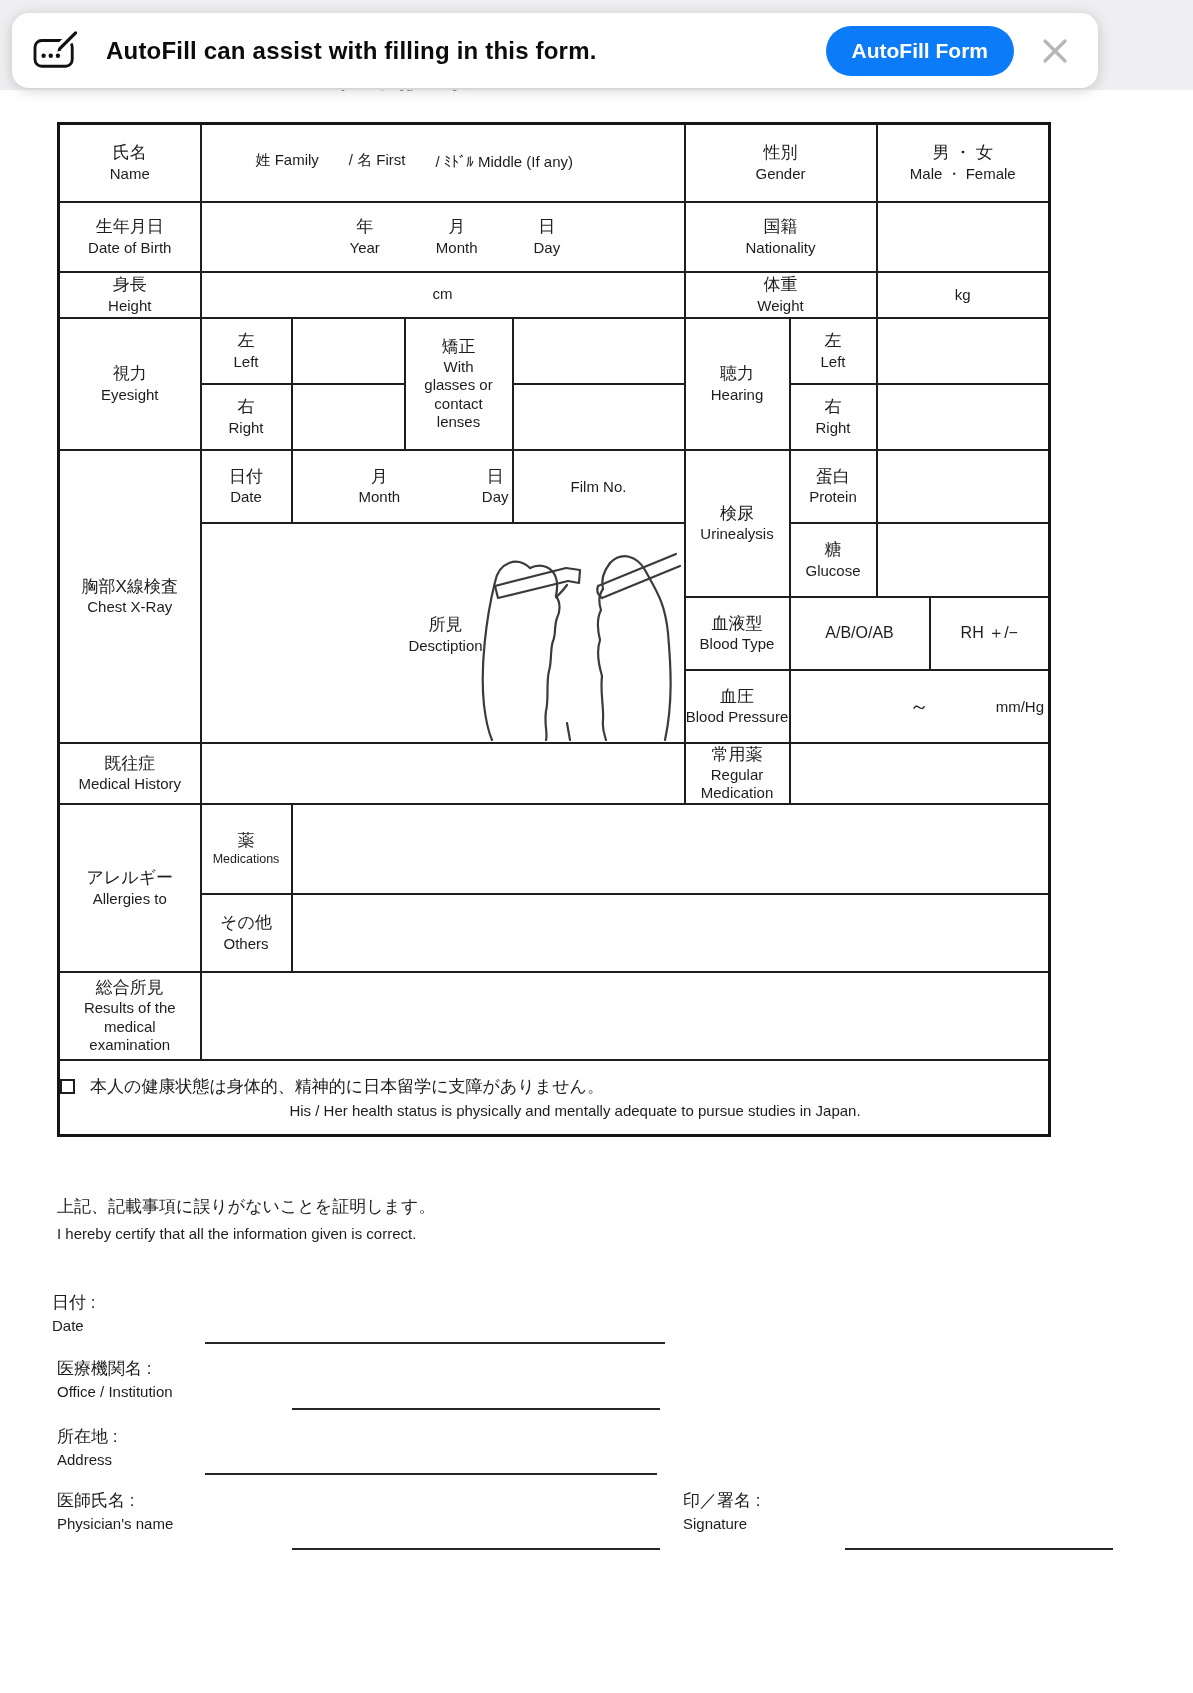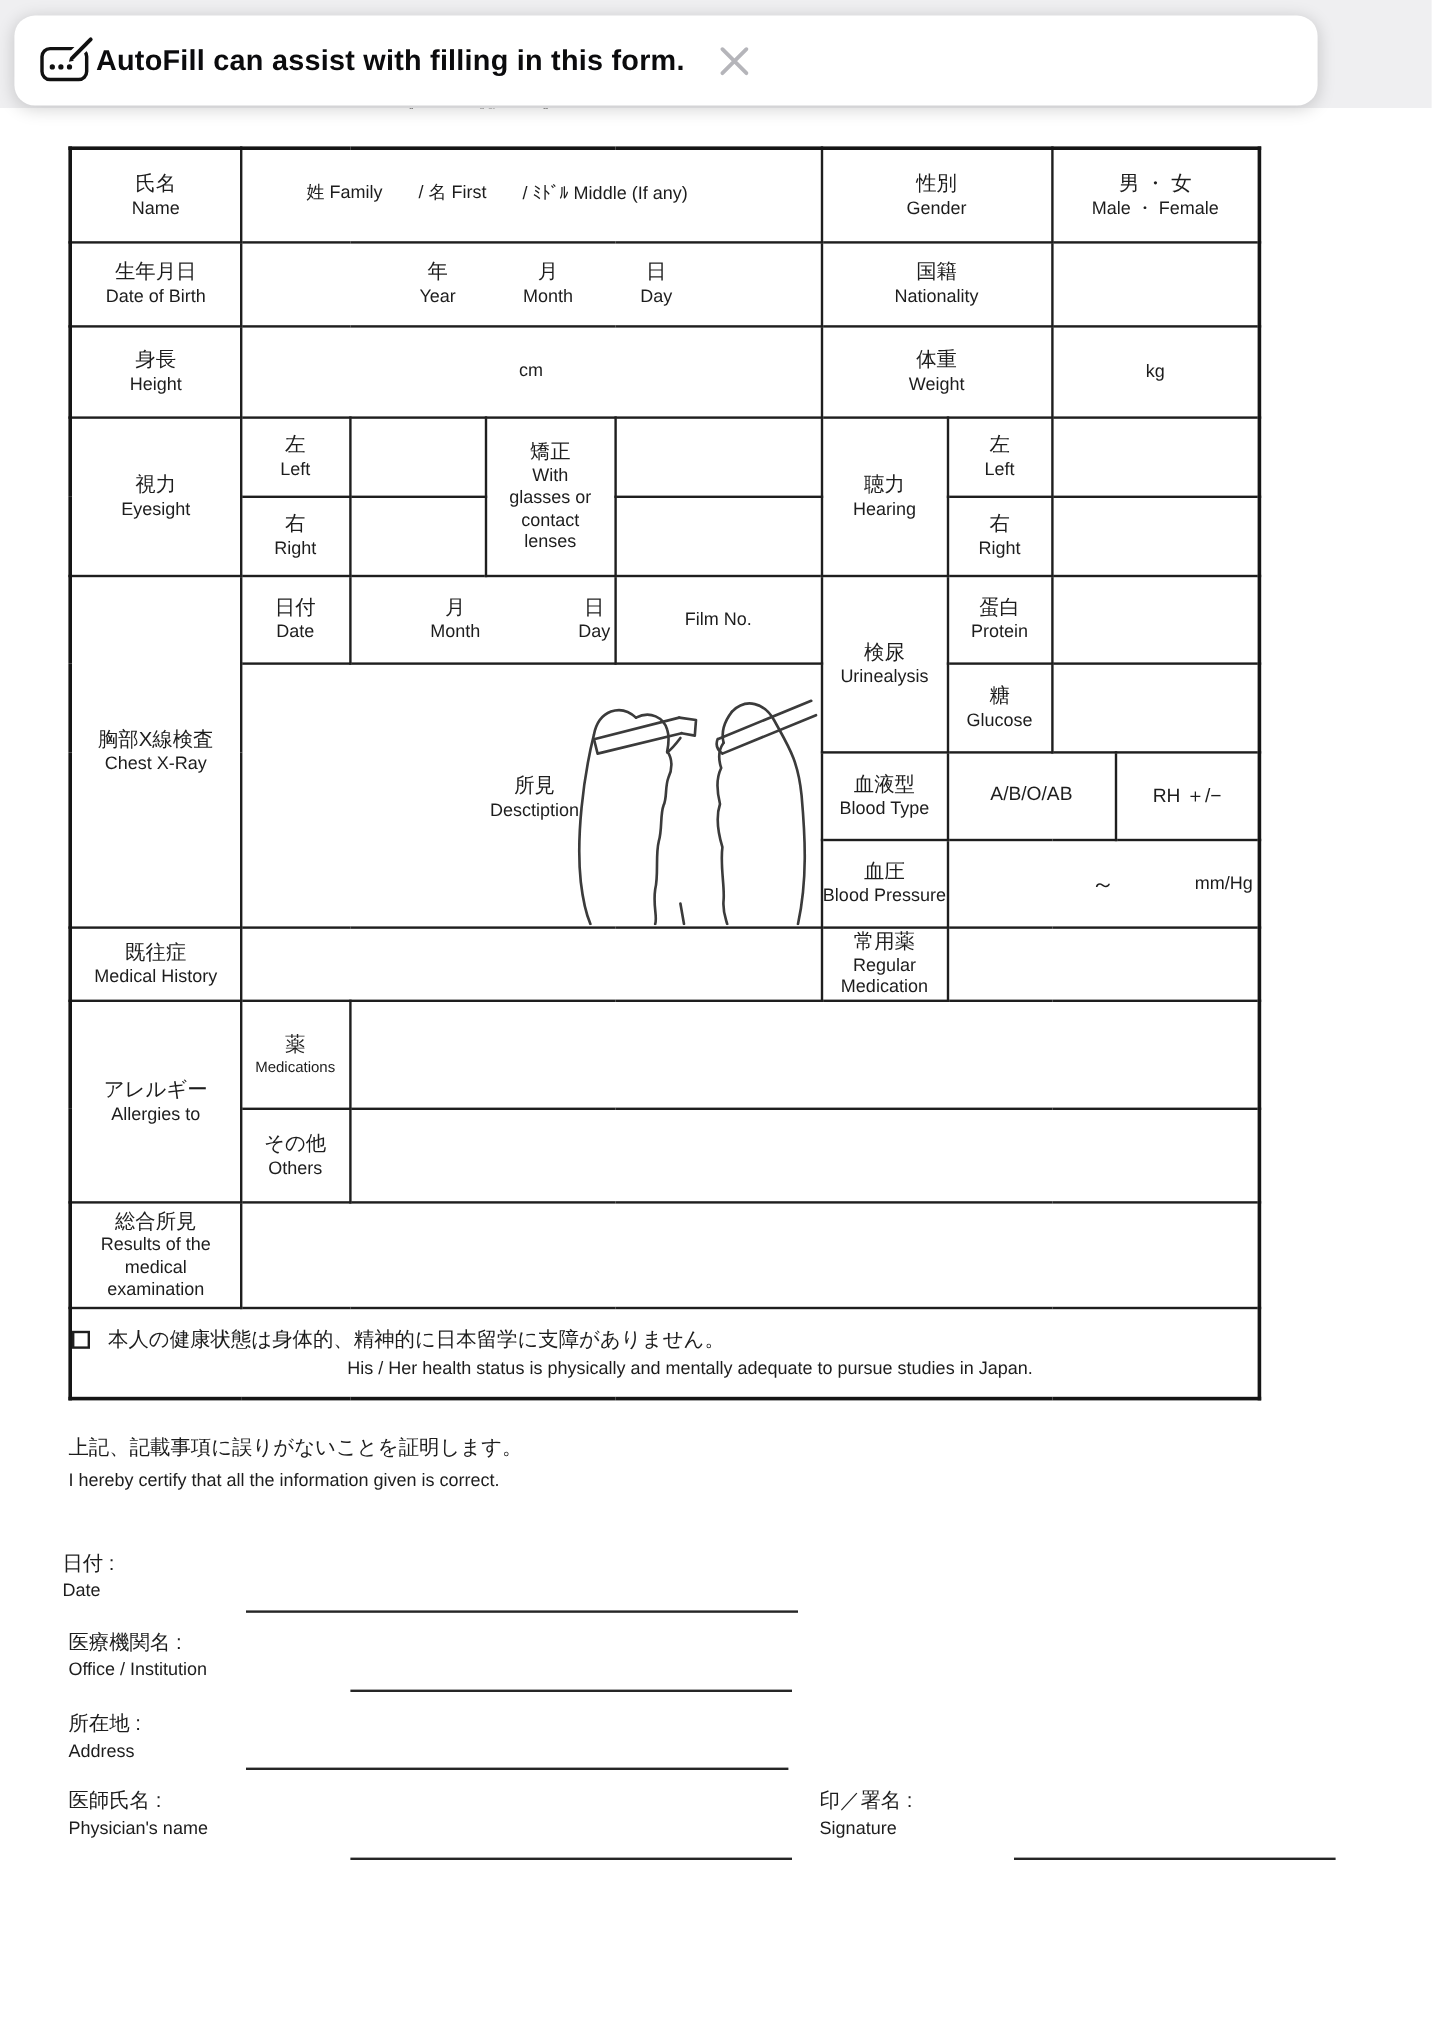--- a/index.html
+++ b/index.html
@@ -9,21 +9,21 @@
     background:#ffffff; color:#1d1d1d;
     font-family:"Liberation Sans", sans-serif;
   }
   
   .backdrop { position:absolute; top:0; left:0; width:100%; height:90px; background:#efeff1; z-index:4; }
   .banner {
     position:absolute; top:13px; left:12px; width:1086px; height:75px; z-index:5;
     background:#ffffff; border-radius:17px; box-shadow:0 2px 14px rgba(0,0,0,.18);
     display:flex; align-items:center; padding:0 20px;
   }
-  .banner-msg { font-size:24px; font-weight:700; color:#0b0b0d; margin-left:0; letter-spacing:.2px; }
+  .banner-msg { font-size:24px; font-weight:700; color:#0b0b0d; margin-left:26px; letter-spacing:.2px; }
   .autofill-btn {
     margin-left:auto; background:#0c7bf7; color:#fff; font-size:21px; font-weight:700;
     border:none; border-radius:25px; padding:13px 26px; font-family:inherit; cursor:pointer;
   }
   .close-btn { margin-left:26px; margin-right:8px; width:30px; height:30px; cursor:pointer; background:none; border:none; padding:0; }
   
   .doc-title {
     position:absolute; top:56px; left:57px; width:991px; z-index:1;
     text-align:center; font-size:30px; font-weight:700; letter-spacing:1px; color:#161616;
   }
@@ -138,21 +138,21 @@
     </td>
     <td colspan="2">
       <div class="stack">
             <span class="jp">国籍</span>
             <span class="en">Nationality</span>
           </div>
     </td>
     <td colspan="2"></td>
   </tr>
 
-  <tr style="height:76px">
+  <tr style="height:46px">
     <td>
       <div class="stack">
             <span class="jp">身長</span>
             <span class="en">Height</span>
           </div>
     </td>
     <td colspan="4" class="small16"><span class="en">cm</span></td>
     <td colspan="2">
       <div class="stack">
             <span class="jp">体重</span>
@@ -413,18 +413,19 @@
   <svg width="48" height="42" viewBox="0 0 50 44">
     <rect x="3" y="11" width="39" height="27" rx="7" fill="none" stroke="#111" stroke-width="3"></rect>
     <circle cx="12" cy="27" r="2.3" fill="#111"></circle>
     <circle cx="19.5" cy="27" r="2.3" fill="#111"></circle>
     <circle cx="27" cy="27" r="2.3" fill="#111"></circle>
     <path d="M27 21 L47 1" stroke="#fff" stroke-width="10" stroke-linecap="butt"></path>
     <path d="M29.5 19 L45.5 3" stroke="#111" stroke-width="3.4" stroke-linecap="round"></path>
     <path d="M26.5 22.5 L30.8 21.6 L27.6 18.4 Z" fill="#111" stroke="none"></path>
   </svg>
   <span class="banner-msg">AutoFill can assist with filling in this form.</span>
+  <button class="autofill-btn">AutoFill Form</button>
   <button class="close-btn">
     <svg width="30" height="30" viewBox="0 0 30 30">
       <path d="M5 5 L25 25 M25 5 L5 25" stroke="#b5b5ba" stroke-width="3.2" stroke-linecap="round"></path>
     </svg>
   </button>
 </div>
 
 </body></html>

